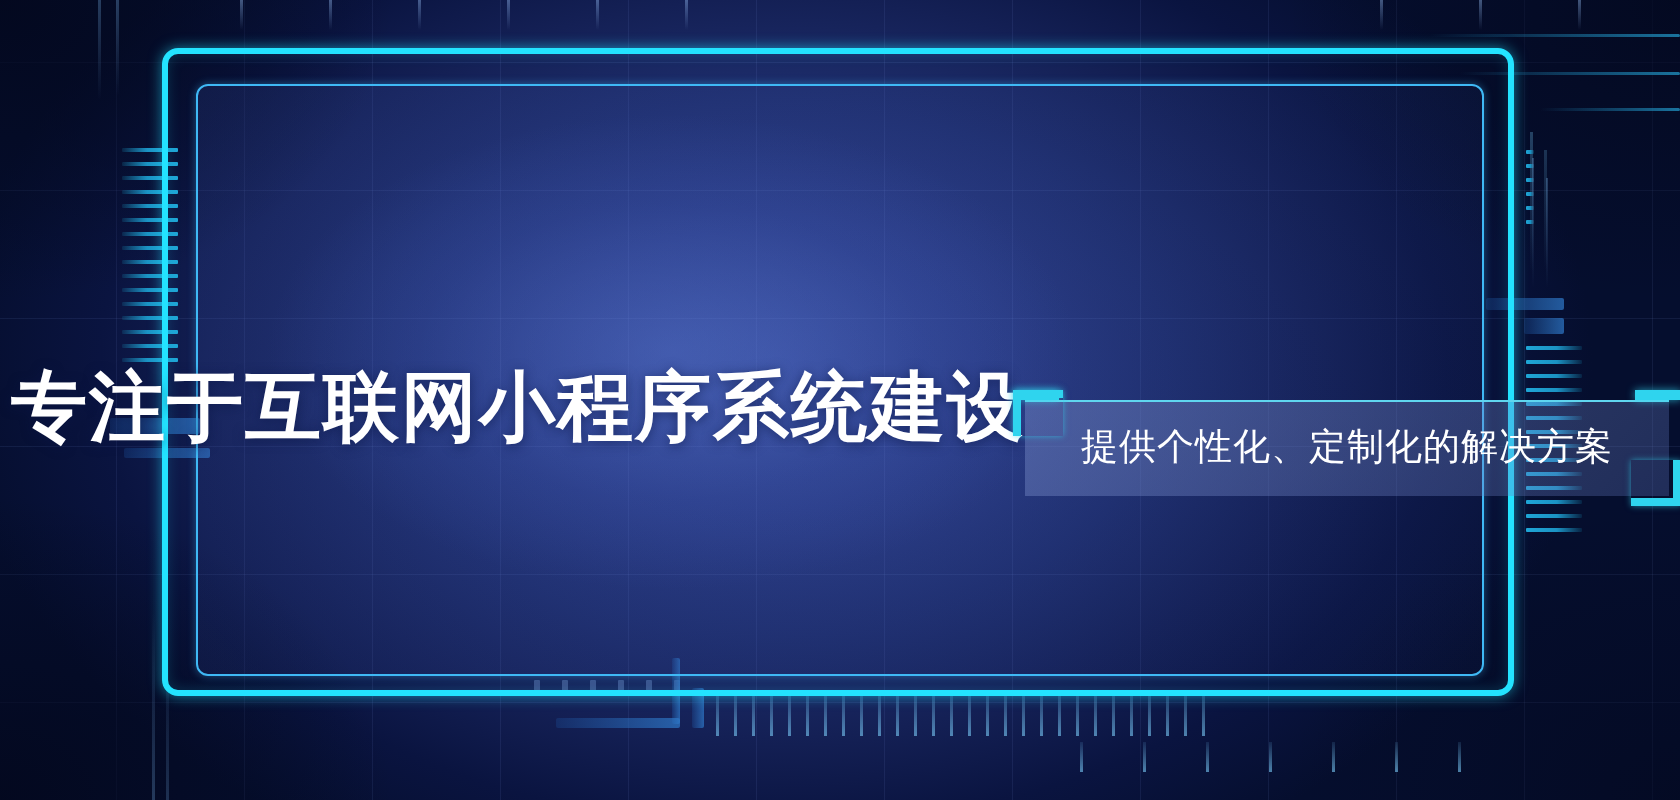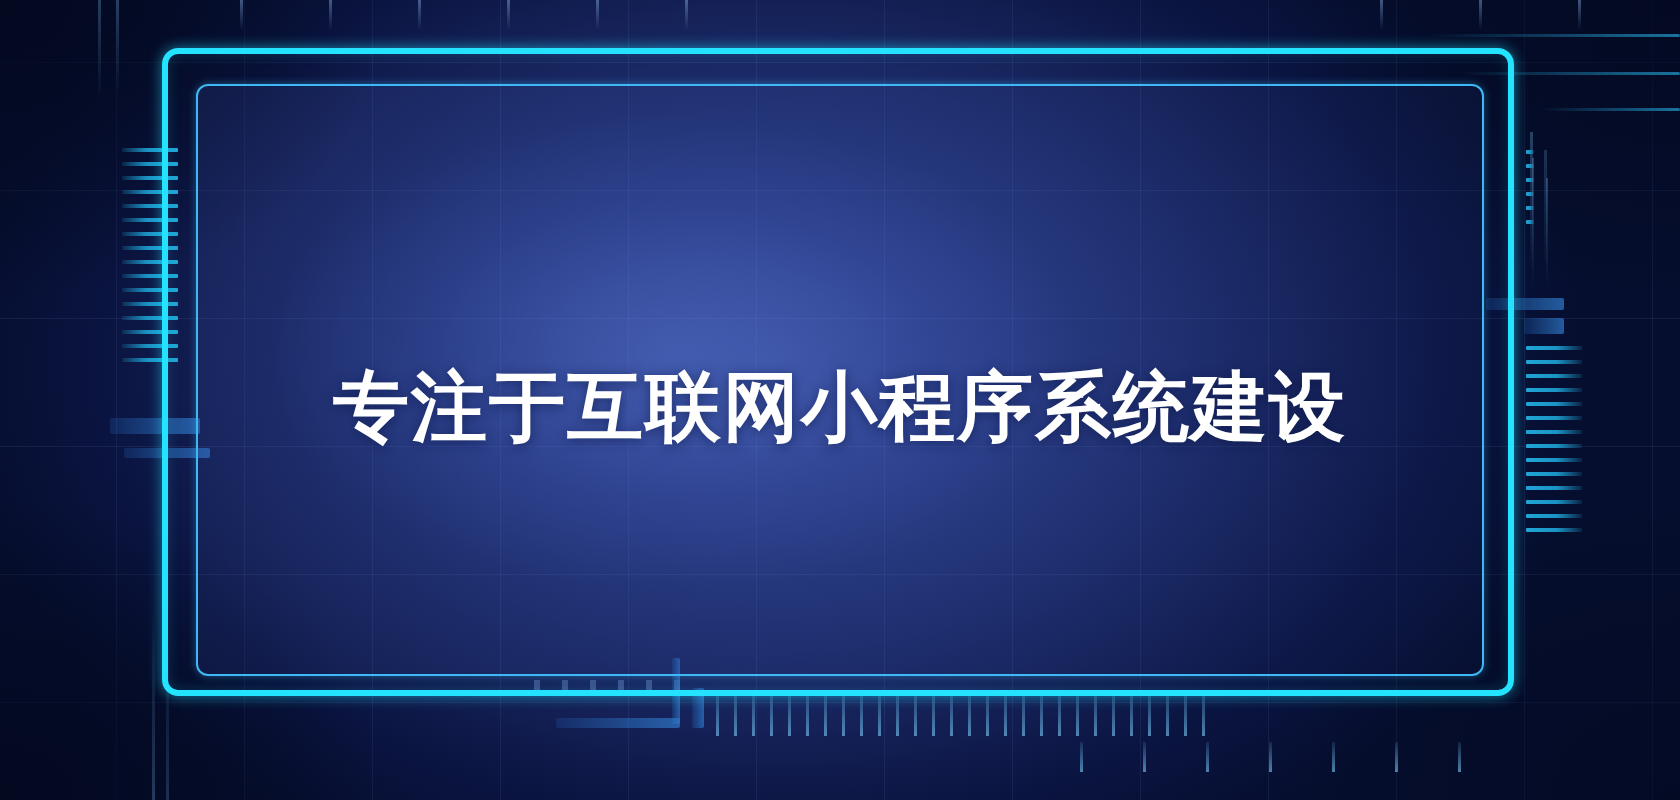--- a/index.html
+++ b/index.html
@@ -319,16 +319,24 @@
     <span style="height:30px;"></span>
   </div>
 
   <div class="frame-outer"></div>
   <div class="frame-inner"></div>
 
   <div class="content">
 
     <div class="title">专注于互联网小程序系统建设</div>
 
+    <div class="subtitle-wrap">
+      <div class="subtitle-panel"></div>
+      <div class="nub left"></div>
+      <div class="nub right"></div>
+      <div class="corner tl"></div>
+      <div class="corner br"></div>
+      <div class="subtitle-text">提供个性化、定制化的解决方案</div>
+    </div>
 
   </div>
 
 </div>
 
 </body></html>

